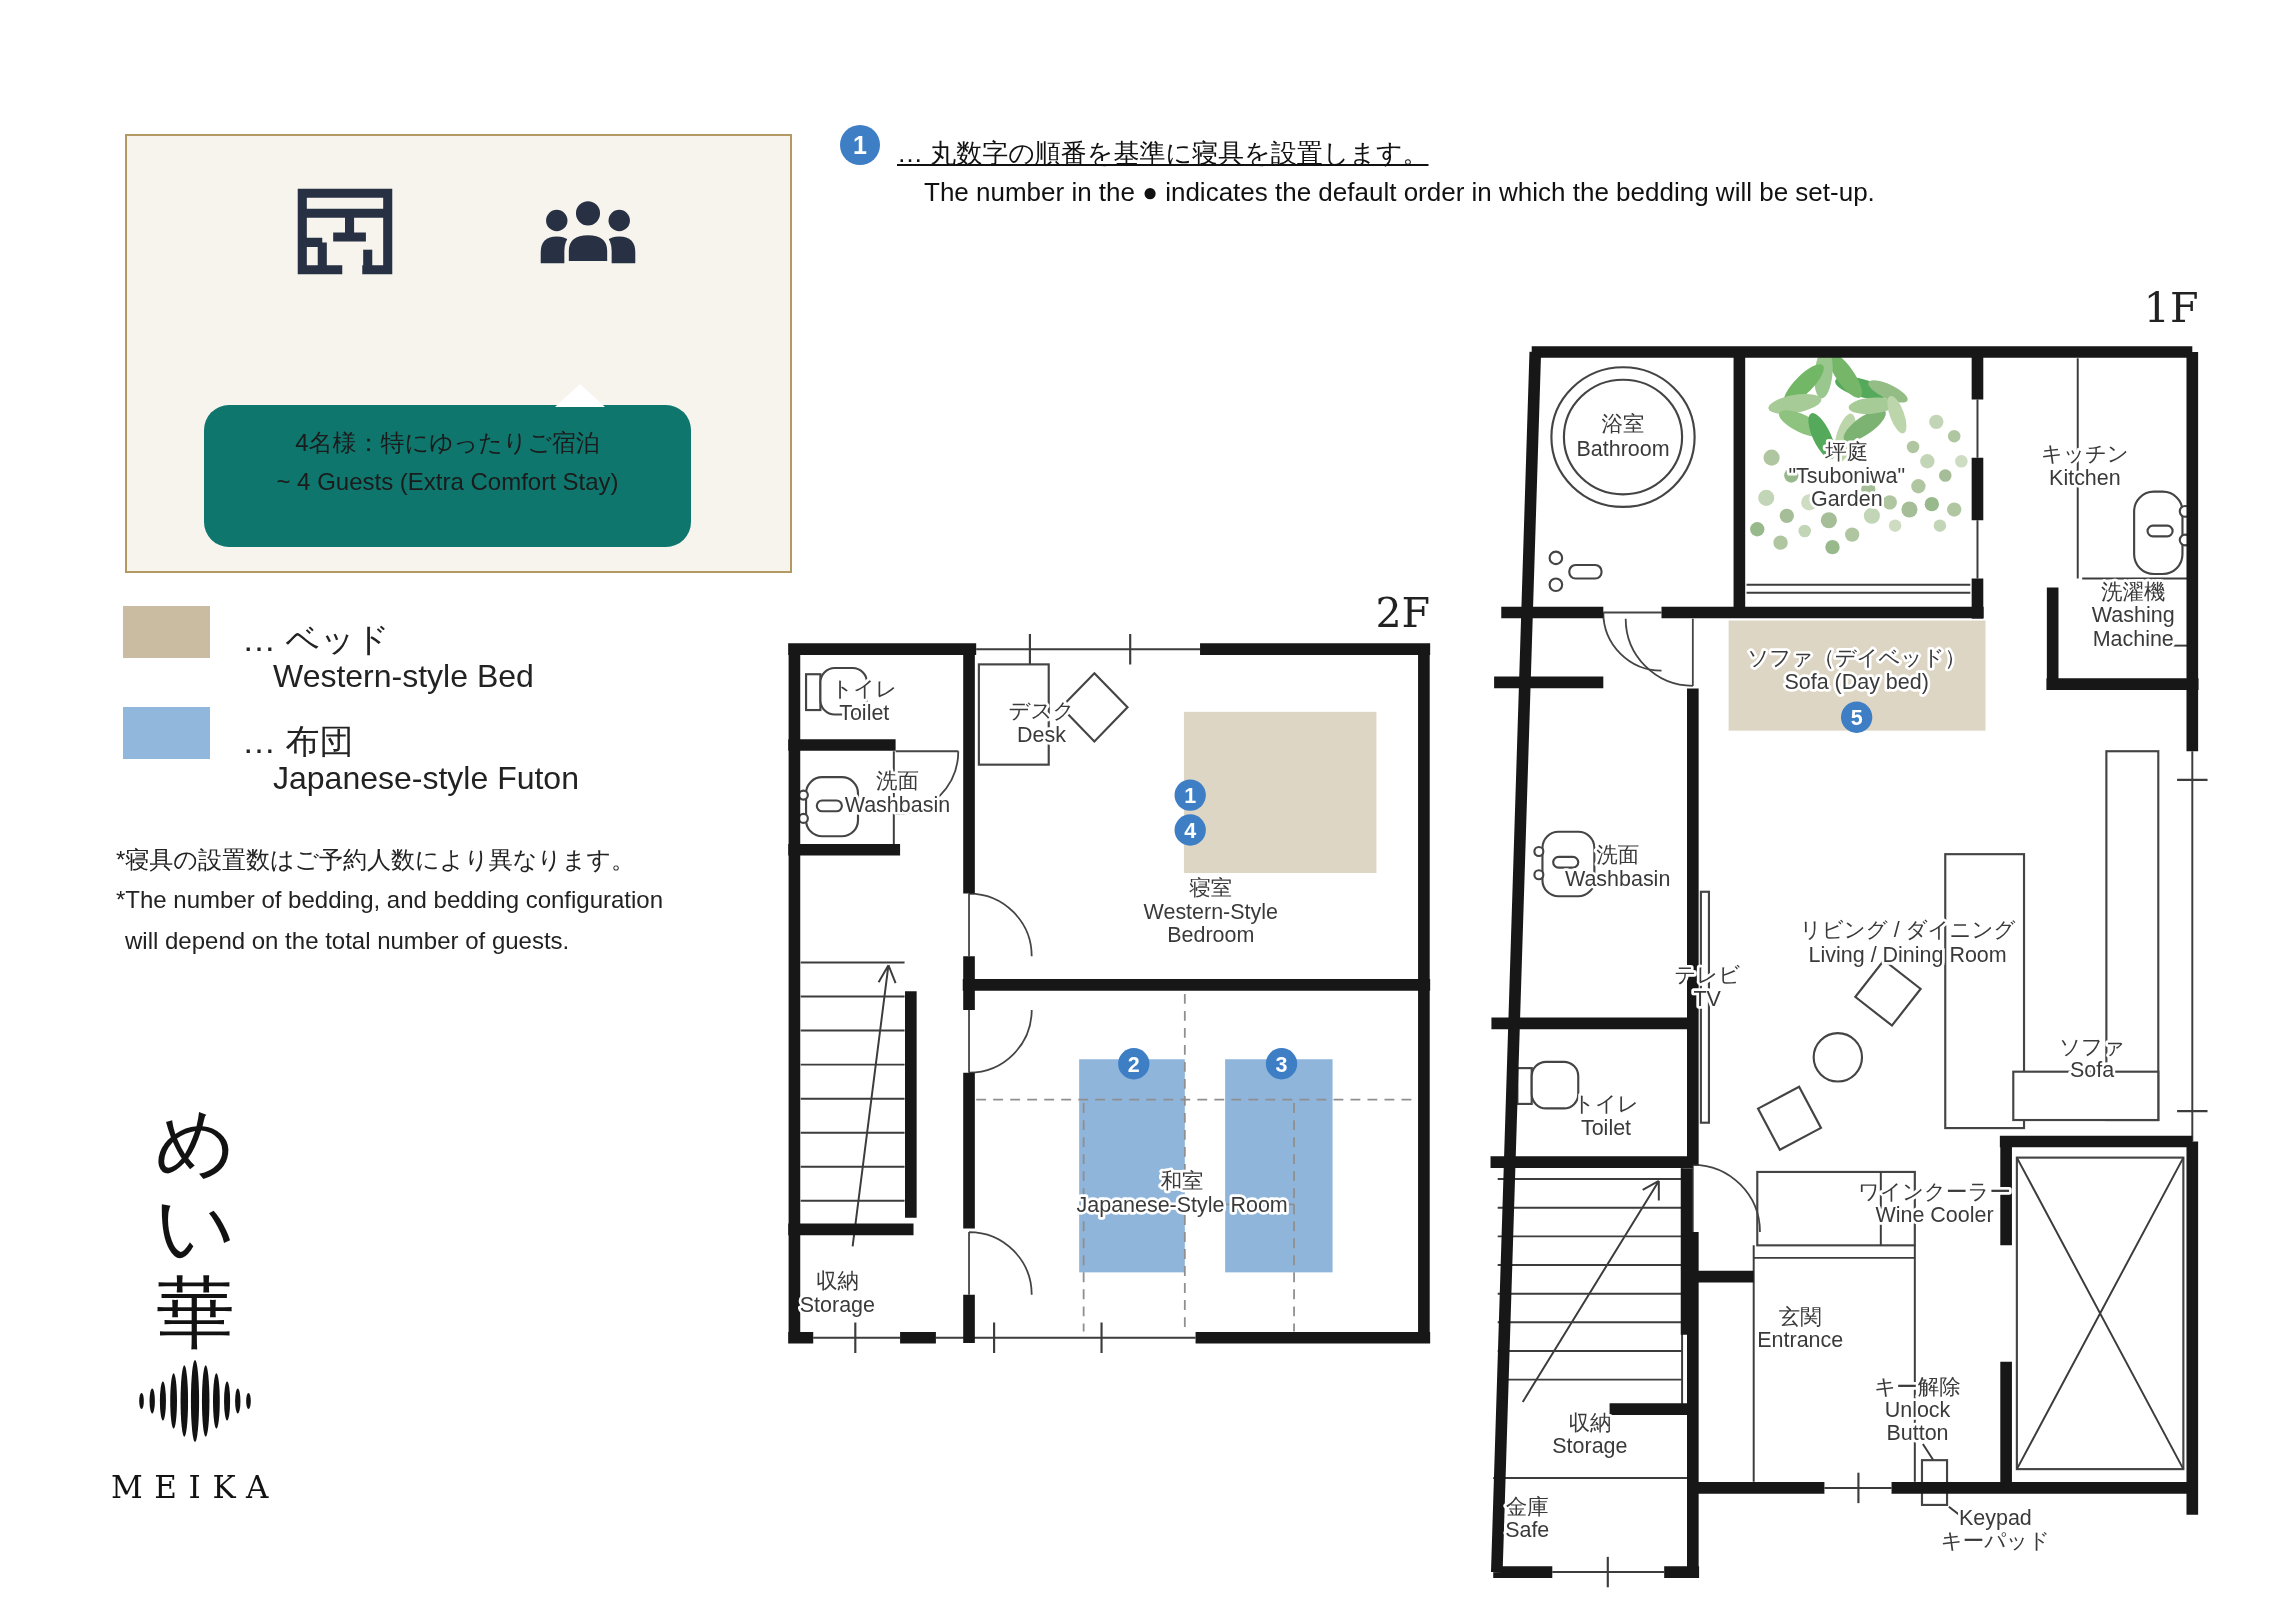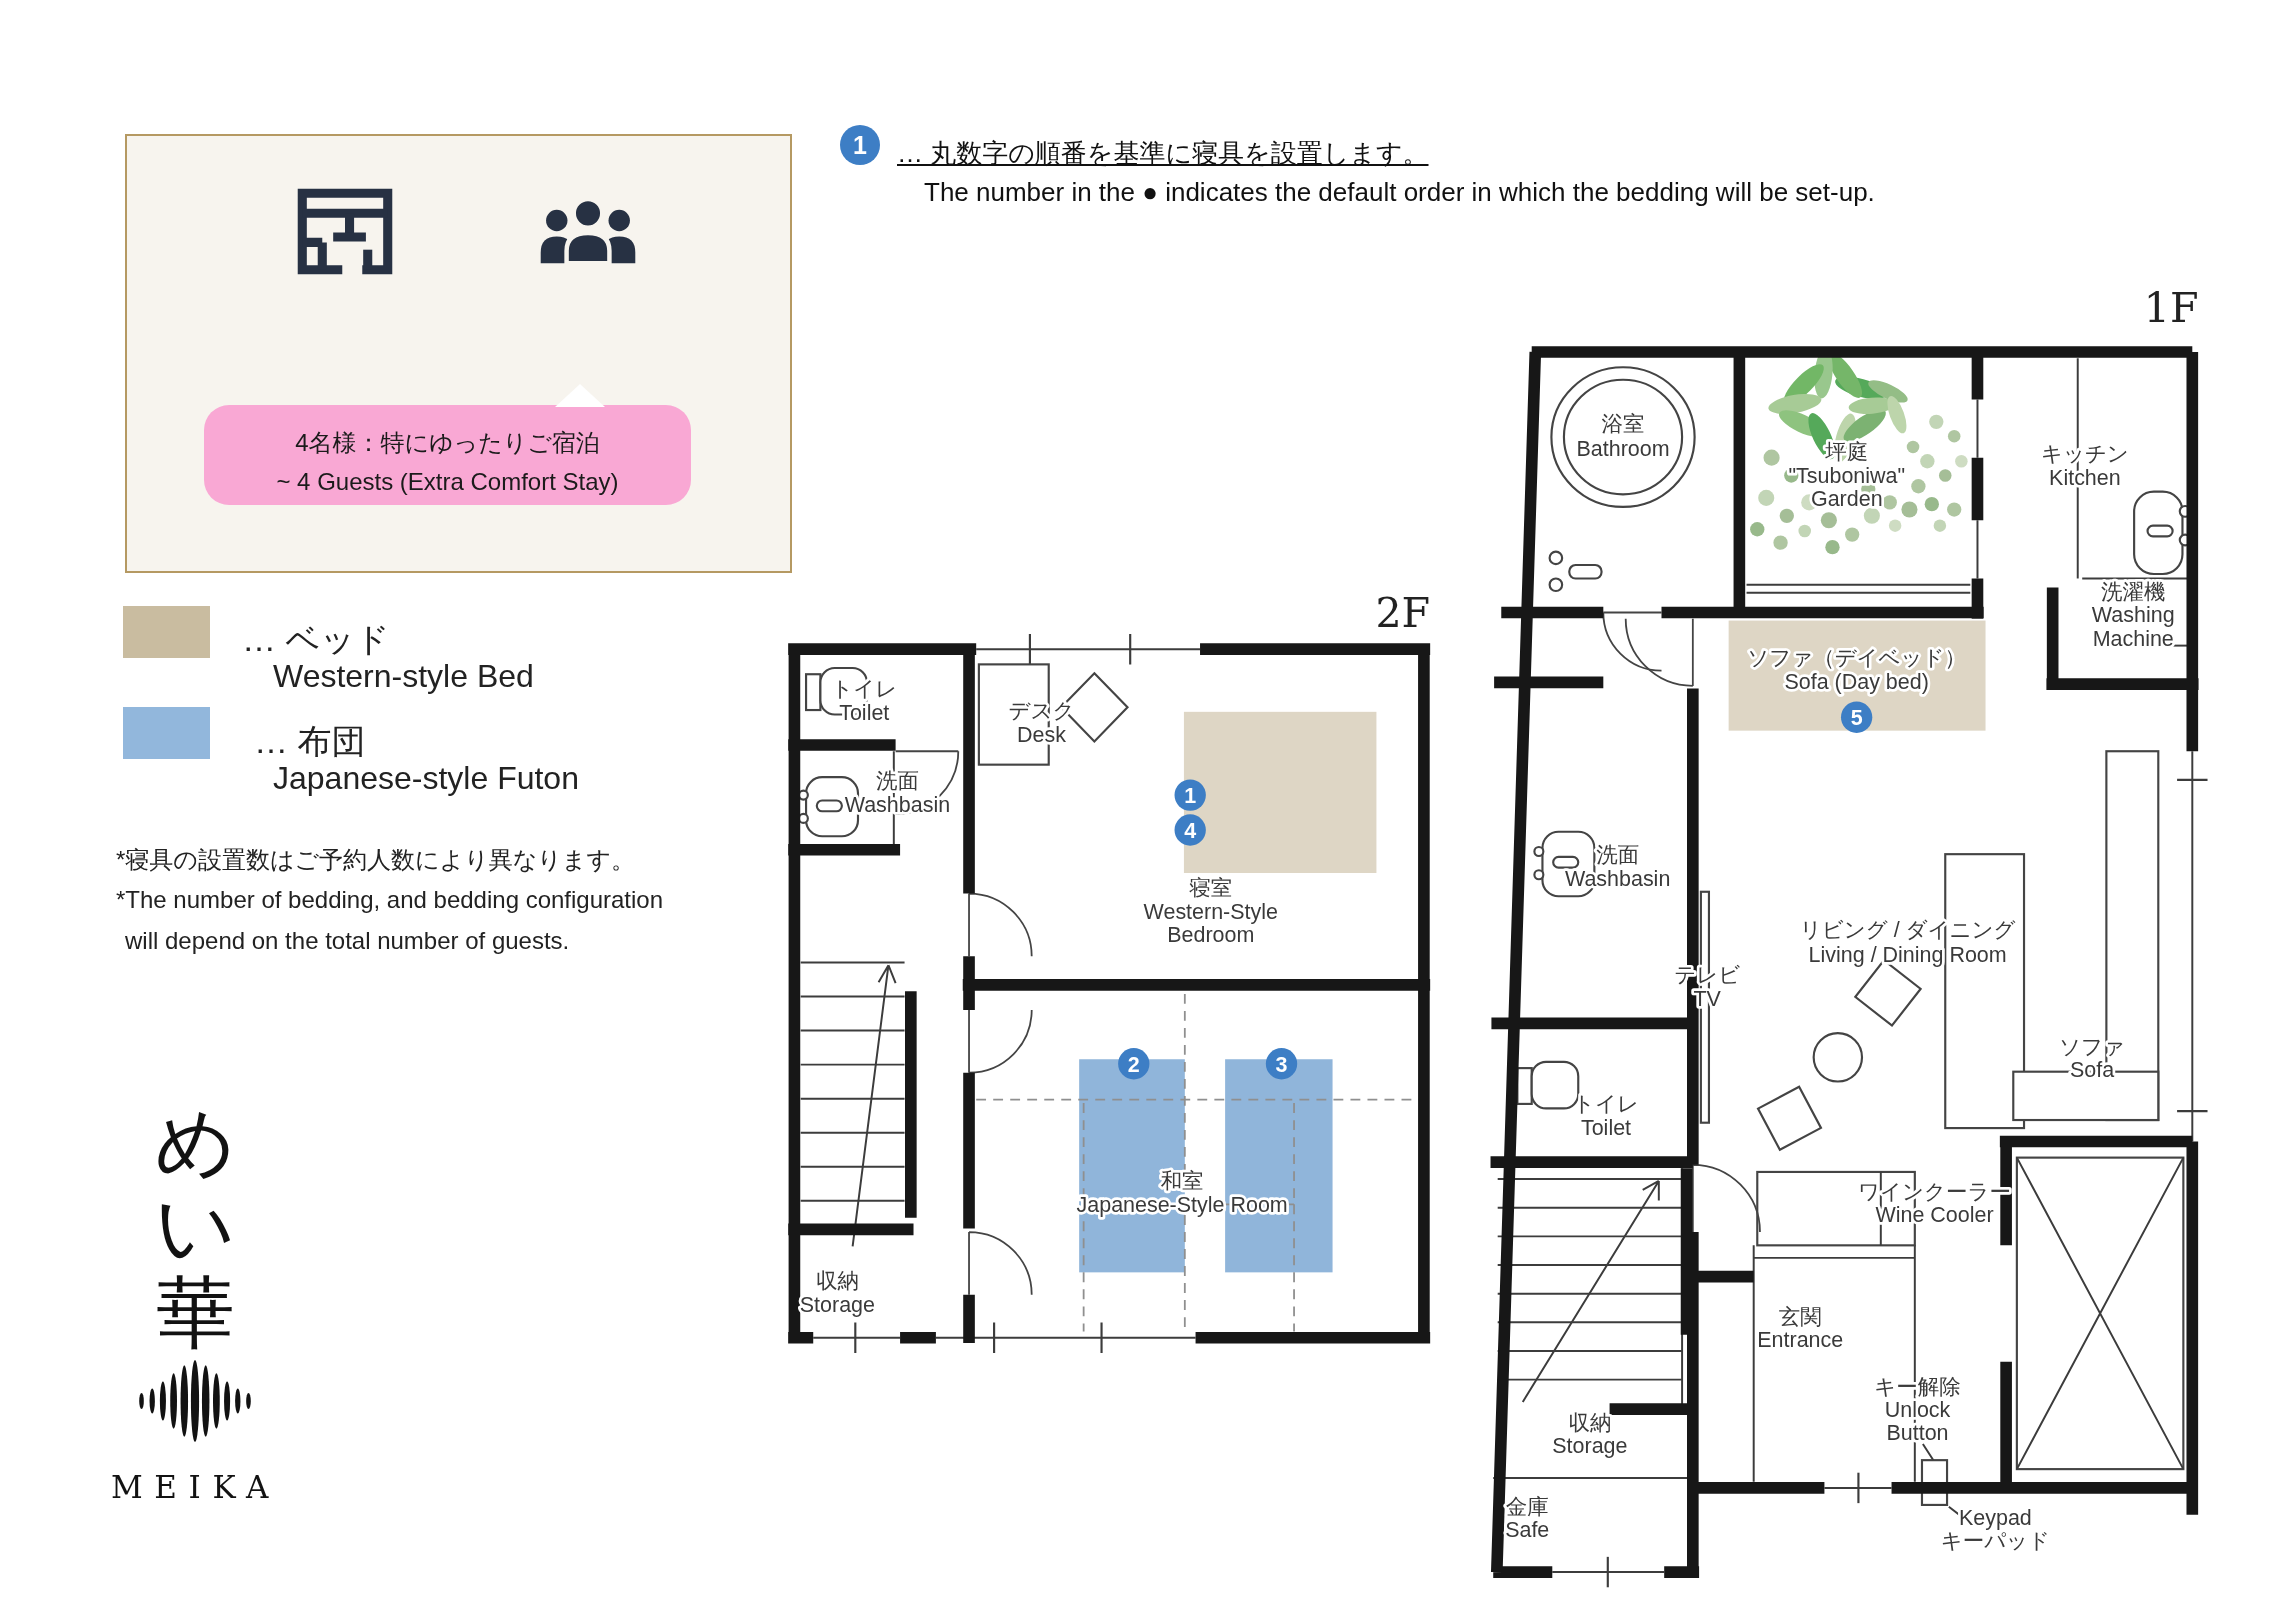--- a/index.html
+++ b/index.html
@@ -4,21 +4,21 @@
 <style>
   html,body{margin:0;padding:0;}
   body{width:2293px;height:1620px;position:relative;background:#ffffff;
        font-family:"Liberation Sans","DejaVu Sans",sans-serif;color:#1b1b1b;}
   .abs{position:absolute;}
 
   
   #card{left:125px;top:134px;width:663px;height:435px;background:#f7f4ee;border:2.7px solid #b59962;}
   .icon-wrap{position:absolute;}
   .centered-text{position:absolute;text-align:center;font-size:28px;line-height:37px;color:#1c1c1c;}
-  #bubble{position:absolute;left:77px;top:269px;width:487px;height:100px;background:#f9a8d4;border-radius:25px;}
+  #bubble{position:absolute;left:77px;top:269px;width:487px;height:142px;background:#0f766e;border-radius:25px;}
   #bubble .tail{position:absolute;top:-21.5px;left:351px;width:0;height:0;
       border-left:25px solid transparent;border-right:25px solid transparent;border-bottom:23px solid #ffffff;}
   #bubble .bline{text-align:center;font-size:24px;line-height:39px;}
   #bubble .binner{padding-top:18px;}
 
   
   .num-badge{width:40px;height:40px;border-radius:50%;background:#3d7ec5;color:#fff;
       font-size:25px;font-weight:bold;display:flex;align-items:center;justify-content:center;}
   .note-line{position:absolute;font-size:26px;color:#111;white-space:nowrap;}
 
@@ -101,21 +101,21 @@
 </div>
 <div class="note-line" style="left:897px;top:136px;text-decoration:underline;">… 丸数字の順番を基準に寝具を設置します。</div>
 <div class="note-line" style="left:924px;top:177px;">The number in the ● indicates the default order in which the bedding will be set-up.</div>
 
 <div class="abs" style="left:123px;top:606px;width:502px;height:233px;">
   <div class="swatch" style="left:0;top:0;background:#c9bca0;"></div>
   <div class="legend-jp" style="left:119px;top:10.7px;">… ベッド</div>
   <div class="legend-en" style="left:150px;top:52px;">Western-style Bed</div>
 
   <div class="swatch" style="left:0;top:101px;background:#92b7dc;"></div>
-  <div class="legend-jp" style="left:119px;top:113px;margin-left:12px;">… 布団</div>
+  <div class="legend-jp" style="left:119px;top:113px;">… 布団</div>
   <div class="legend-en" style="left:150px;top:154px;">Japanese-style Futon</div>
 </div>
 
 <div class="footnote" style="left:116px;top:844px;">*寝具の設置数はご予約人数により異なります。</div>
 <div class="footnote" style="left:116px;top:886px;">*The number of bedding, and bedding configuration</div>
 <div class="footnote" style="left:125px;top:927px;">will depend on the total number of guests.</div>
 
 <div class="logo-kana" style="left:133px;top:1091px;">め</div>
 <div class="logo-kana" style="left:133px;top:1175px;">い</div>
 <div class="logo-kana" style="left:133px;top:1261px;">華</div>

